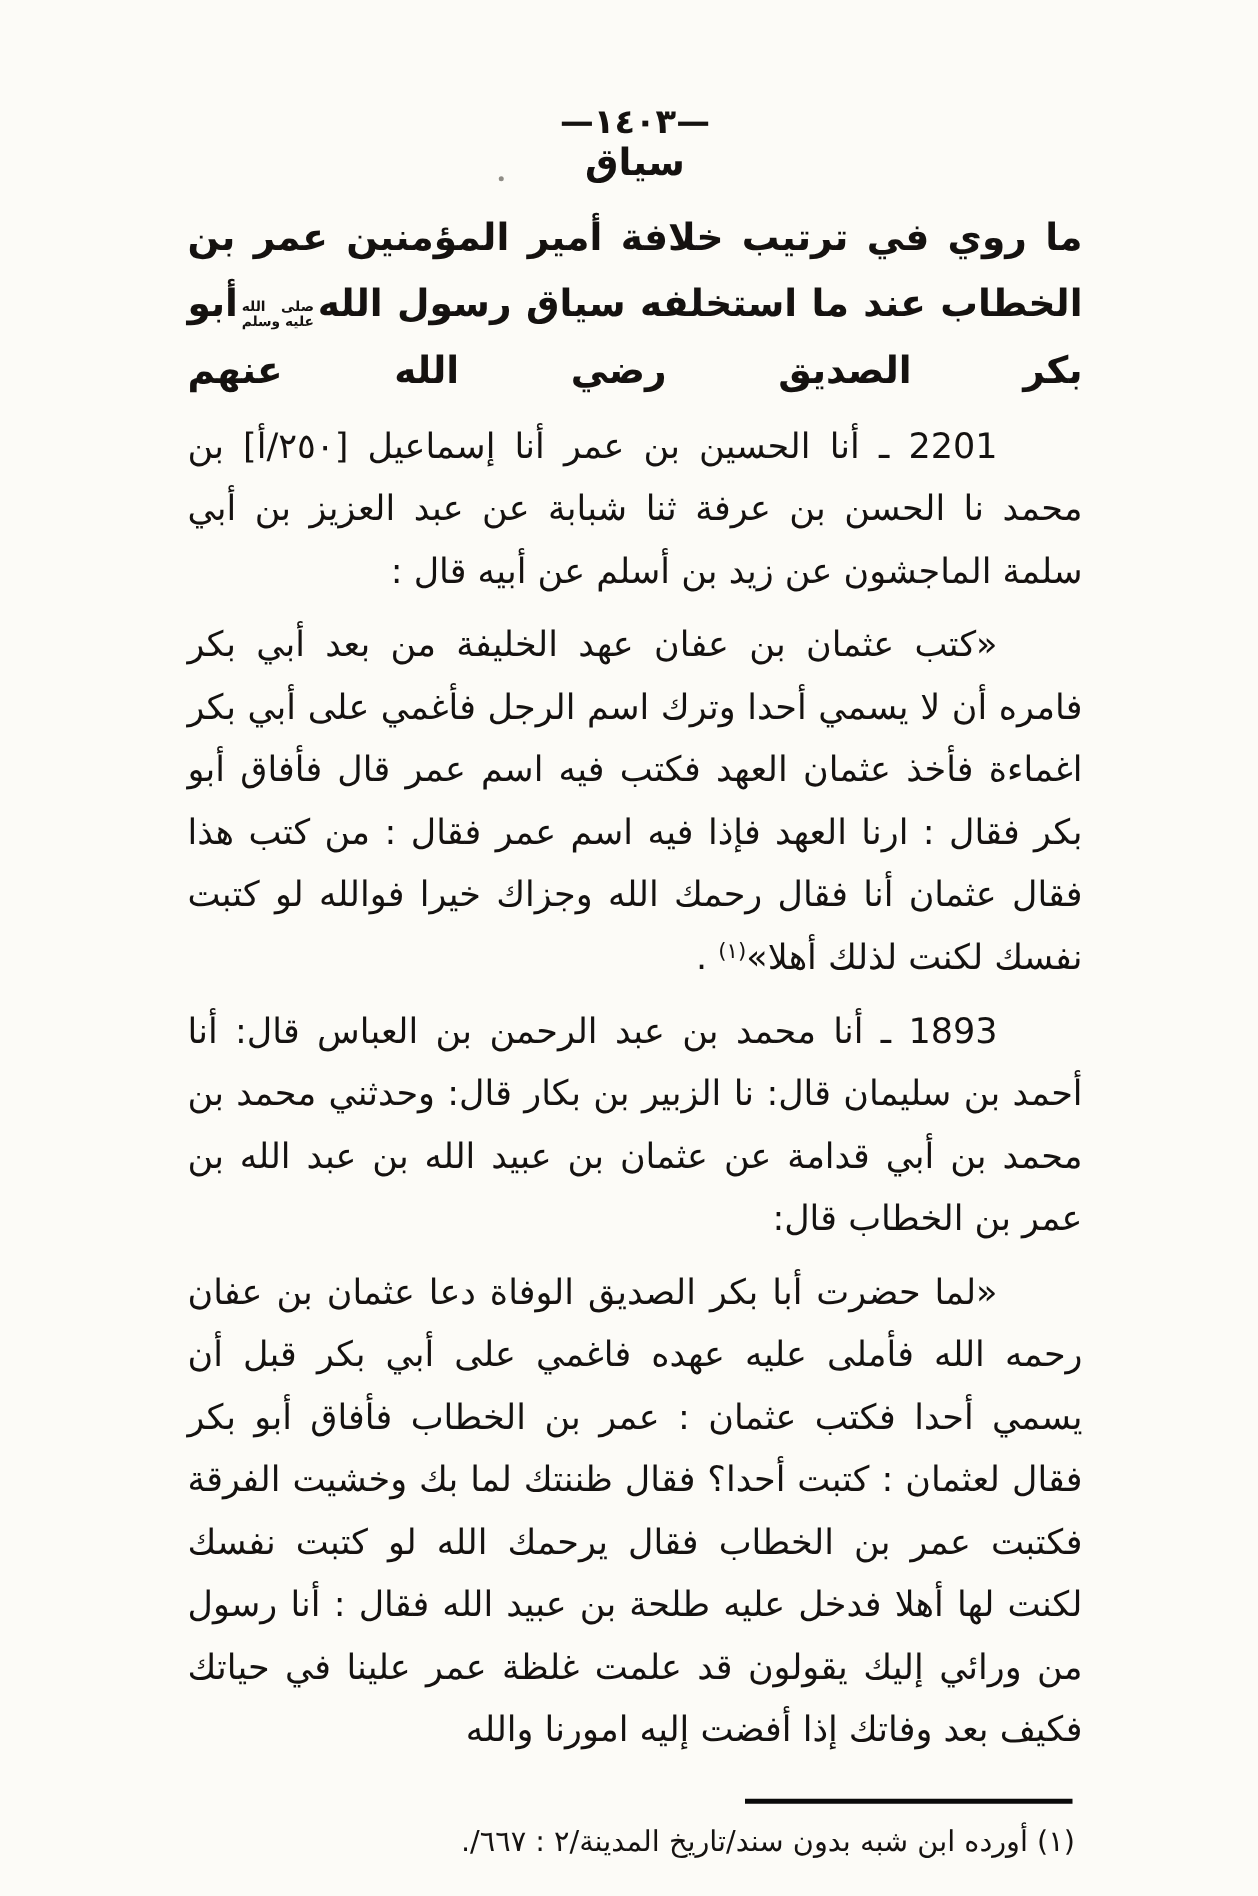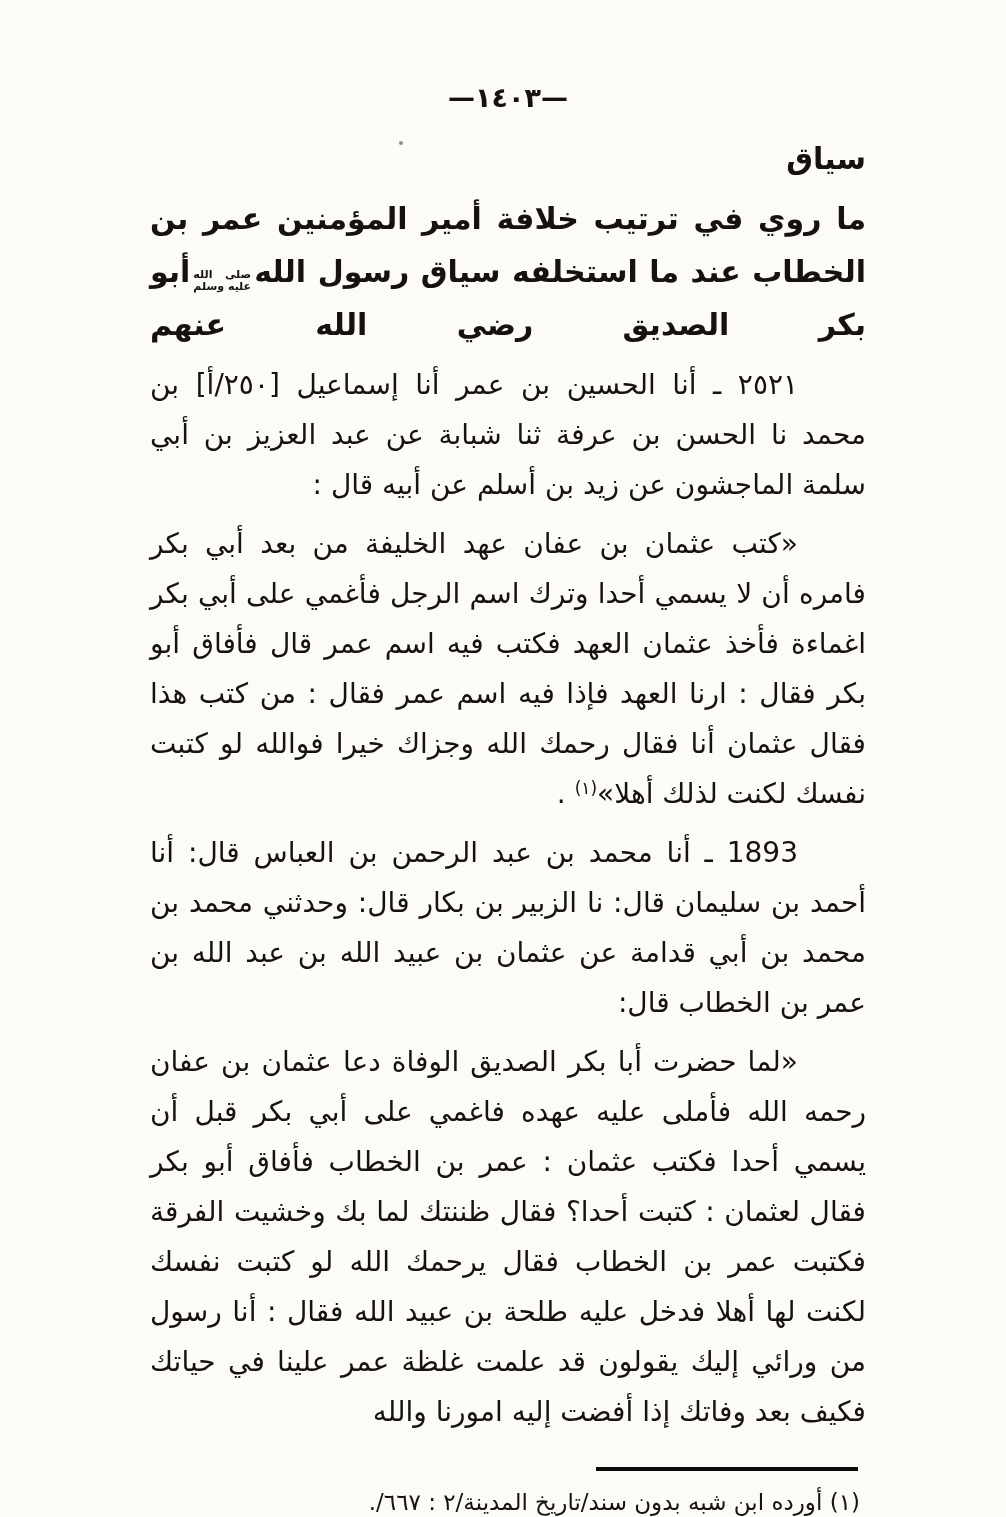--- a/index.html
+++ b/index.html
@@ -21,24 +21,23 @@
     width: 100%;
     height: 100%;
     padding: 82px 140px 0 150px;
     direction: rtl;
   }
   .page-number {
     text-align: center;
     font-size: 27px;
     font-weight: bold;
     letter-spacing: 1px;
-    margin-bottom: 28px;
   }
   .section-title {
-    text-align: right;
+    text-align: center;
     font-size: 30px;
     font-weight: bold;
     margin: 0 0 16px 0;
   }
   .chapter-heading {
     font-size: 30px;
     font-weight: bold;
     line-height: 53px;
     margin: 0 0 6px 0;
     text-align: justify;
@@ -95,21 +94,21 @@
 <body>
 
 <div class="page">
 
   <div class="page-number">—١٤٠٣—</div>
 
   <h2 class="section-title">سياق</h2>
 
   <h1 class="chapter-heading"><span>ما روي في ترتيب خلافة أمير المؤمنين عمر بن الخطاب عند ما استخلفه سياق رسول الله</span><span class="honorific"><span>صلى الله</span><span>عليه وسلم</span></span><span>أبو بكر الصديق رضي الله عنهم</span></h1>
 
-  <p class="body-par">٢٥٢١ ـ أنا الحسين بن عمر أنا إسماعيل [٢٥٠/أ] بن محمد نا الحسن بن عرفة ثنا شبابة عن عبد العزيز بن أبي سلمة الماجشون عن زيد بن أسلم عن أبيه قال :</p>
+  <p class="body-par">2201 ـ أنا الحسين بن عمر أنا إسماعيل [٢٥٠/أ] بن محمد نا الحسن بن عرفة ثنا شبابة عن عبد العزيز بن أبي سلمة الماجشون عن زيد بن أسلم عن أبيه قال :</p>
 
   <p class="body-par"><span>«كتب عثمان بن عفان عهد الخليفة من بعد أبي بكر فامره أن لا يسمي أحدا وترك اسم الرجل فأغمي على أبي بكر اغماءة فأخذ عثمان العهد فكتب فيه اسم عمر قال فأفاق أبو بكر فقال : ارنا العهد فإذا فيه اسم عمر فقال : من كتب هذا فقال عثمان أنا فقال رحمك الله وجزاك خيرا فوالله لو كتبت نفسك لكنت لذلك أهلا»</span><sup>(١)</sup><span> .</span></p>
 
   <p class="body-par">1893 ـ أنا محمد بن عبد الرحمن بن العباس قال: أنا أحمد بن سليمان قال: نا الزبير بن بكار قال: وحدثني محمد بن محمد بن أبي قدامة عن عثمان بن عبيد الله بن عبد الله بن عمر بن الخطاب قال:</p>
 
   <p class="body-par">«لما حضرت أبا بكر الصديق الوفاة دعا عثمان بن عفان رحمه الله فأملى عليه عهده فاغمي على أبي بكر قبل أن يسمي أحدا فكتب عثمان : عمر بن الخطاب فأفاق أبو بكر فقال لعثمان : كتبت أحدا؟ فقال ظننتك لما بك وخشيت الفرقة فكتبت عمر بن الخطاب فقال يرحمك الله لو كتبت نفسك لكنت لها أهلا فدخل عليه طلحة بن عبيد الله فقال : أنا رسول من ورائي إليك يقولون قد علمت غلظة عمر علينا في حياتك فكيف بعد وفاتك إذا أفضت إليه امورنا والله</p>
 
   <div class="footnote-block">
     <div class="footnote-rule"></div>
     <div class="footnote-text">(١) أورده ابن شبه بدون سند/تاريخ المدينة/٢ : ٦٦٧/.</div>

